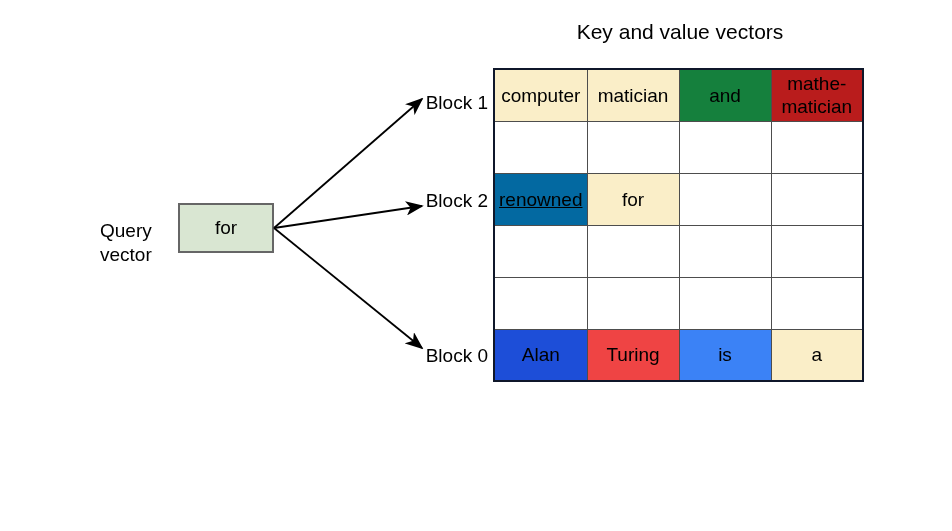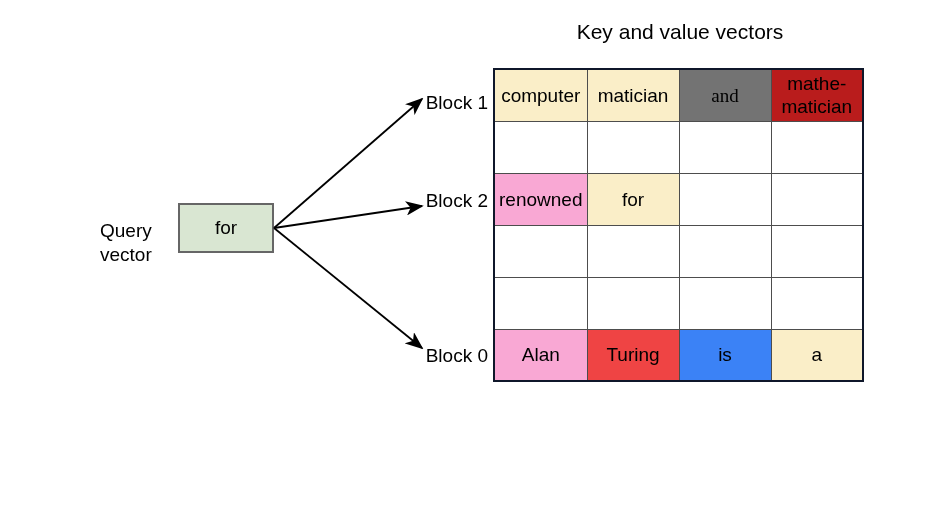--- a/index.html
+++ b/index.html
@@ -146,49 +146,49 @@
     <colgroup>
       <col class="c0">
         <col class="c1">
         <col class="c2">
         <col class="c3">
     </colgroup>
     <tbody>
         <tr>
           <td class="filled" style="background: rgb(250, 238, 200);">computer</td>
           <td class="filled" style="background: rgb(250, 238, 200);">matician</td>
-          <td class="filled" style="background: #737373; font-family: Liberation Serif, serif;">and</td>
+          <td class="filled" style="background: #15803d;">and</td>
           <td class="filled" style="background: #b91c1c;">mathe-<br>matician</td>
         </tr>
         <tr>
           <td class="empty" style="background: rgb(255, 255, 255);"></td>
           <td class="empty" style="background: rgb(255, 255, 255);"></td>
           <td class="empty" style="background: rgb(255, 255, 255);"></td>
           <td class="empty" style="background: rgb(255, 255, 255);"></td>
         </tr>
         <tr>
-          <td class="filled" style="background: #f9a8d4;">renowned</td>
+          <td class="filled" style="background: #0369a1; text-decoration: underline;">renowned</td>
           <td class="filled" style="background: rgb(250, 238, 200);">for</td>
           <td class="empty" style="background: rgb(255, 255, 255);"></td>
           <td class="empty" style="background: rgb(255, 255, 255);"></td>
         </tr>
         <tr>
           <td class="empty" style="background: rgb(255, 255, 255);"></td>
           <td class="empty" style="background: rgb(255, 255, 255);"></td>
           <td class="empty" style="background: rgb(255, 255, 255);"></td>
           <td class="empty" style="background: rgb(255, 255, 255);"></td>
         </tr>
         <tr>
           <td class="empty" style="background: rgb(255, 255, 255);"></td>
           <td class="empty" style="background: rgb(255, 255, 255);"></td>
           <td class="empty" style="background: rgb(255, 255, 255);"></td>
           <td class="empty" style="background: rgb(255, 255, 255);"></td>
         </tr>
         <tr>
-          <td class="filled" style="background: #f9a8d4;">Alan</td>
+          <td class="filled" style="background: #1d4ed8;">Alan</td>
           <td class="filled" style="background: #ef4444; margin-top: 11px;">Turing</td>
           <td class="filled" style="background: #3b82f6;">is</td>
           <td class="filled" style="background: rgb(250, 238, 200);">a</td>
         </tr>
       </tbody>
   </table>
 
 </div>
 
 </body></html>

